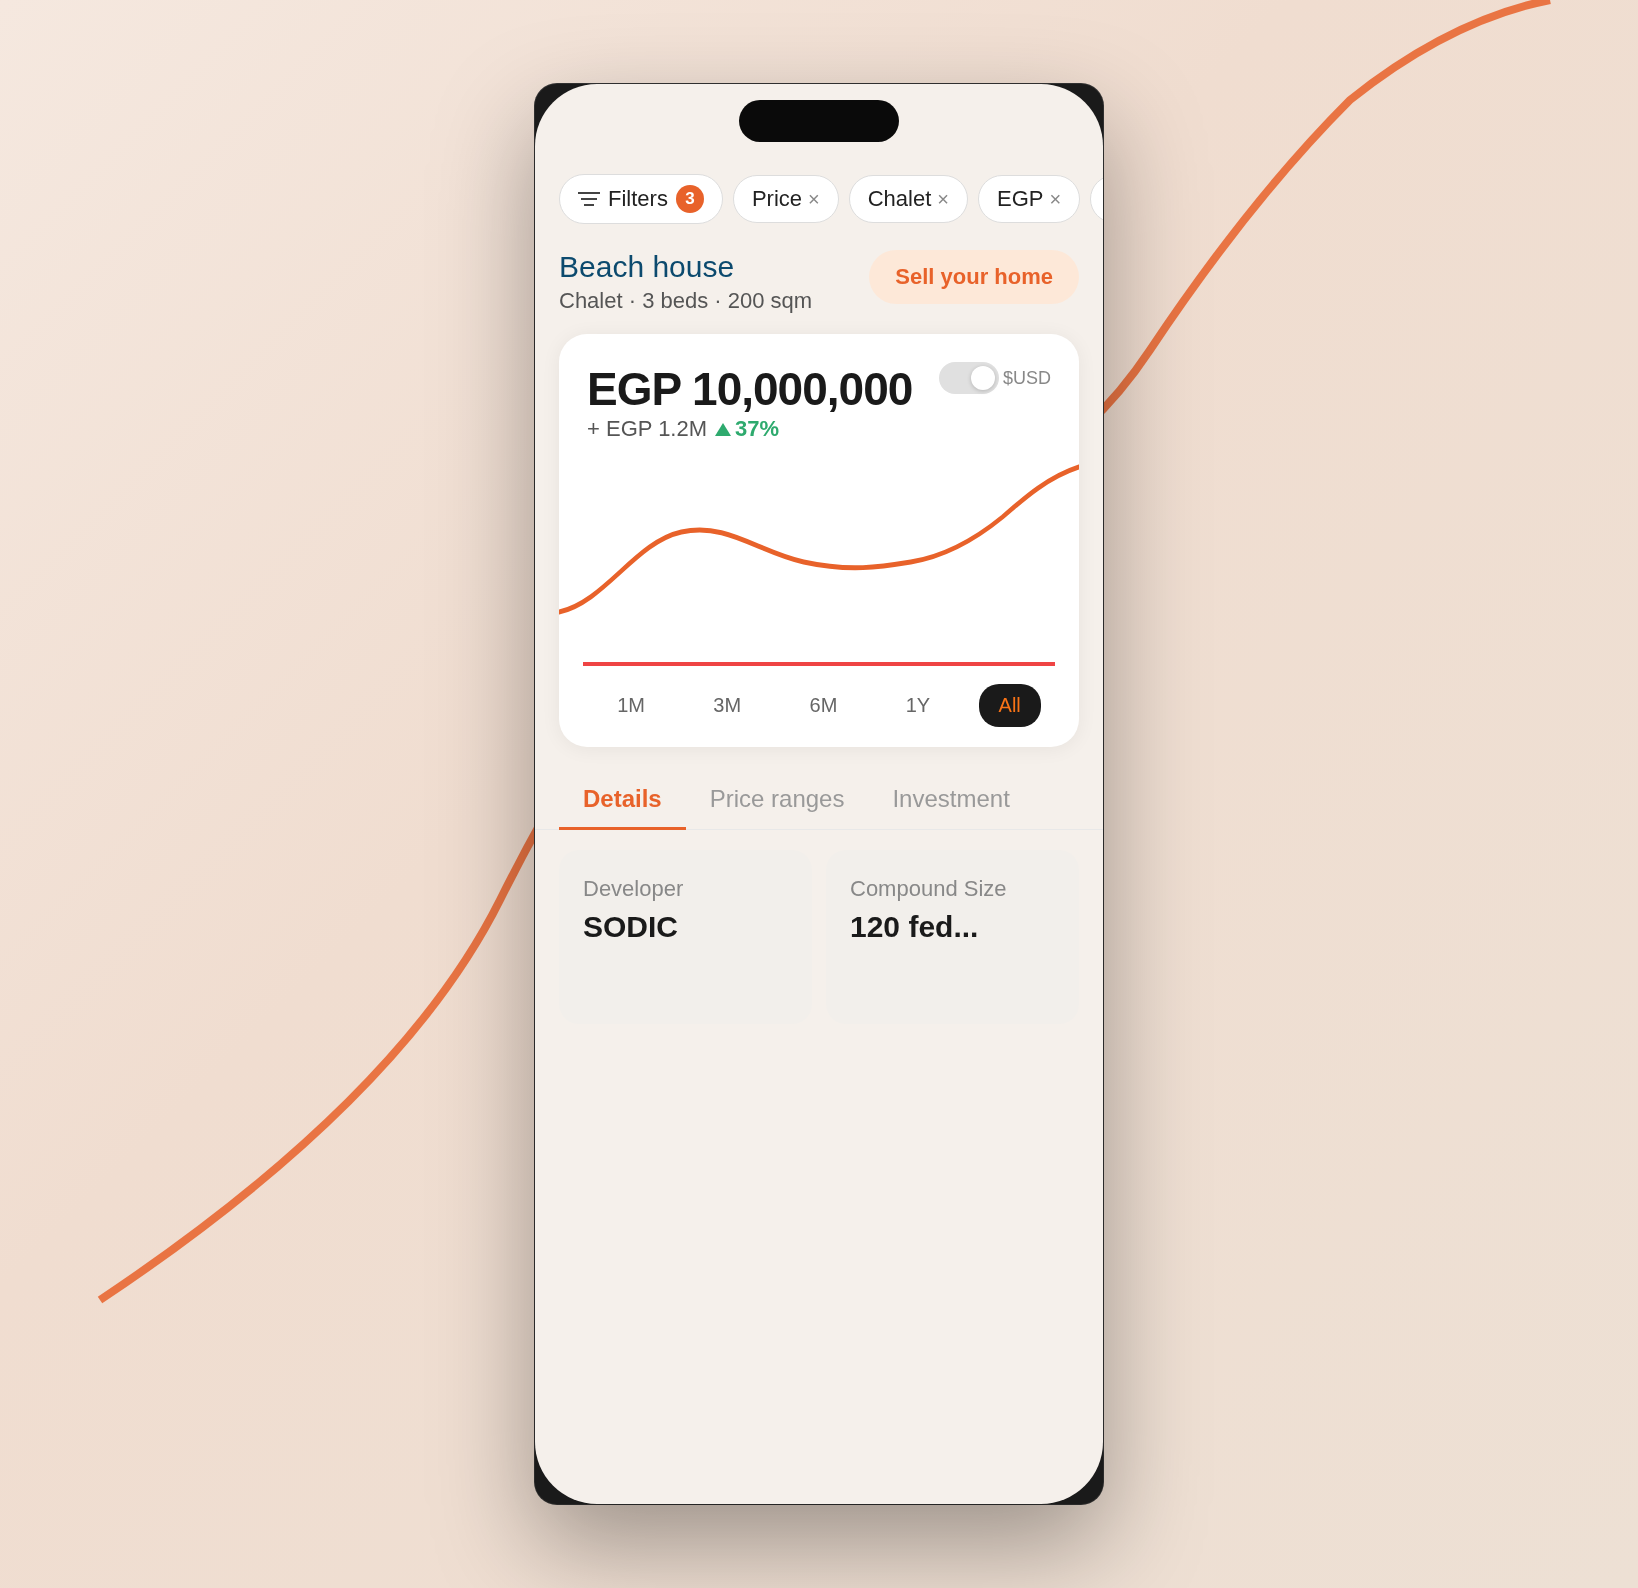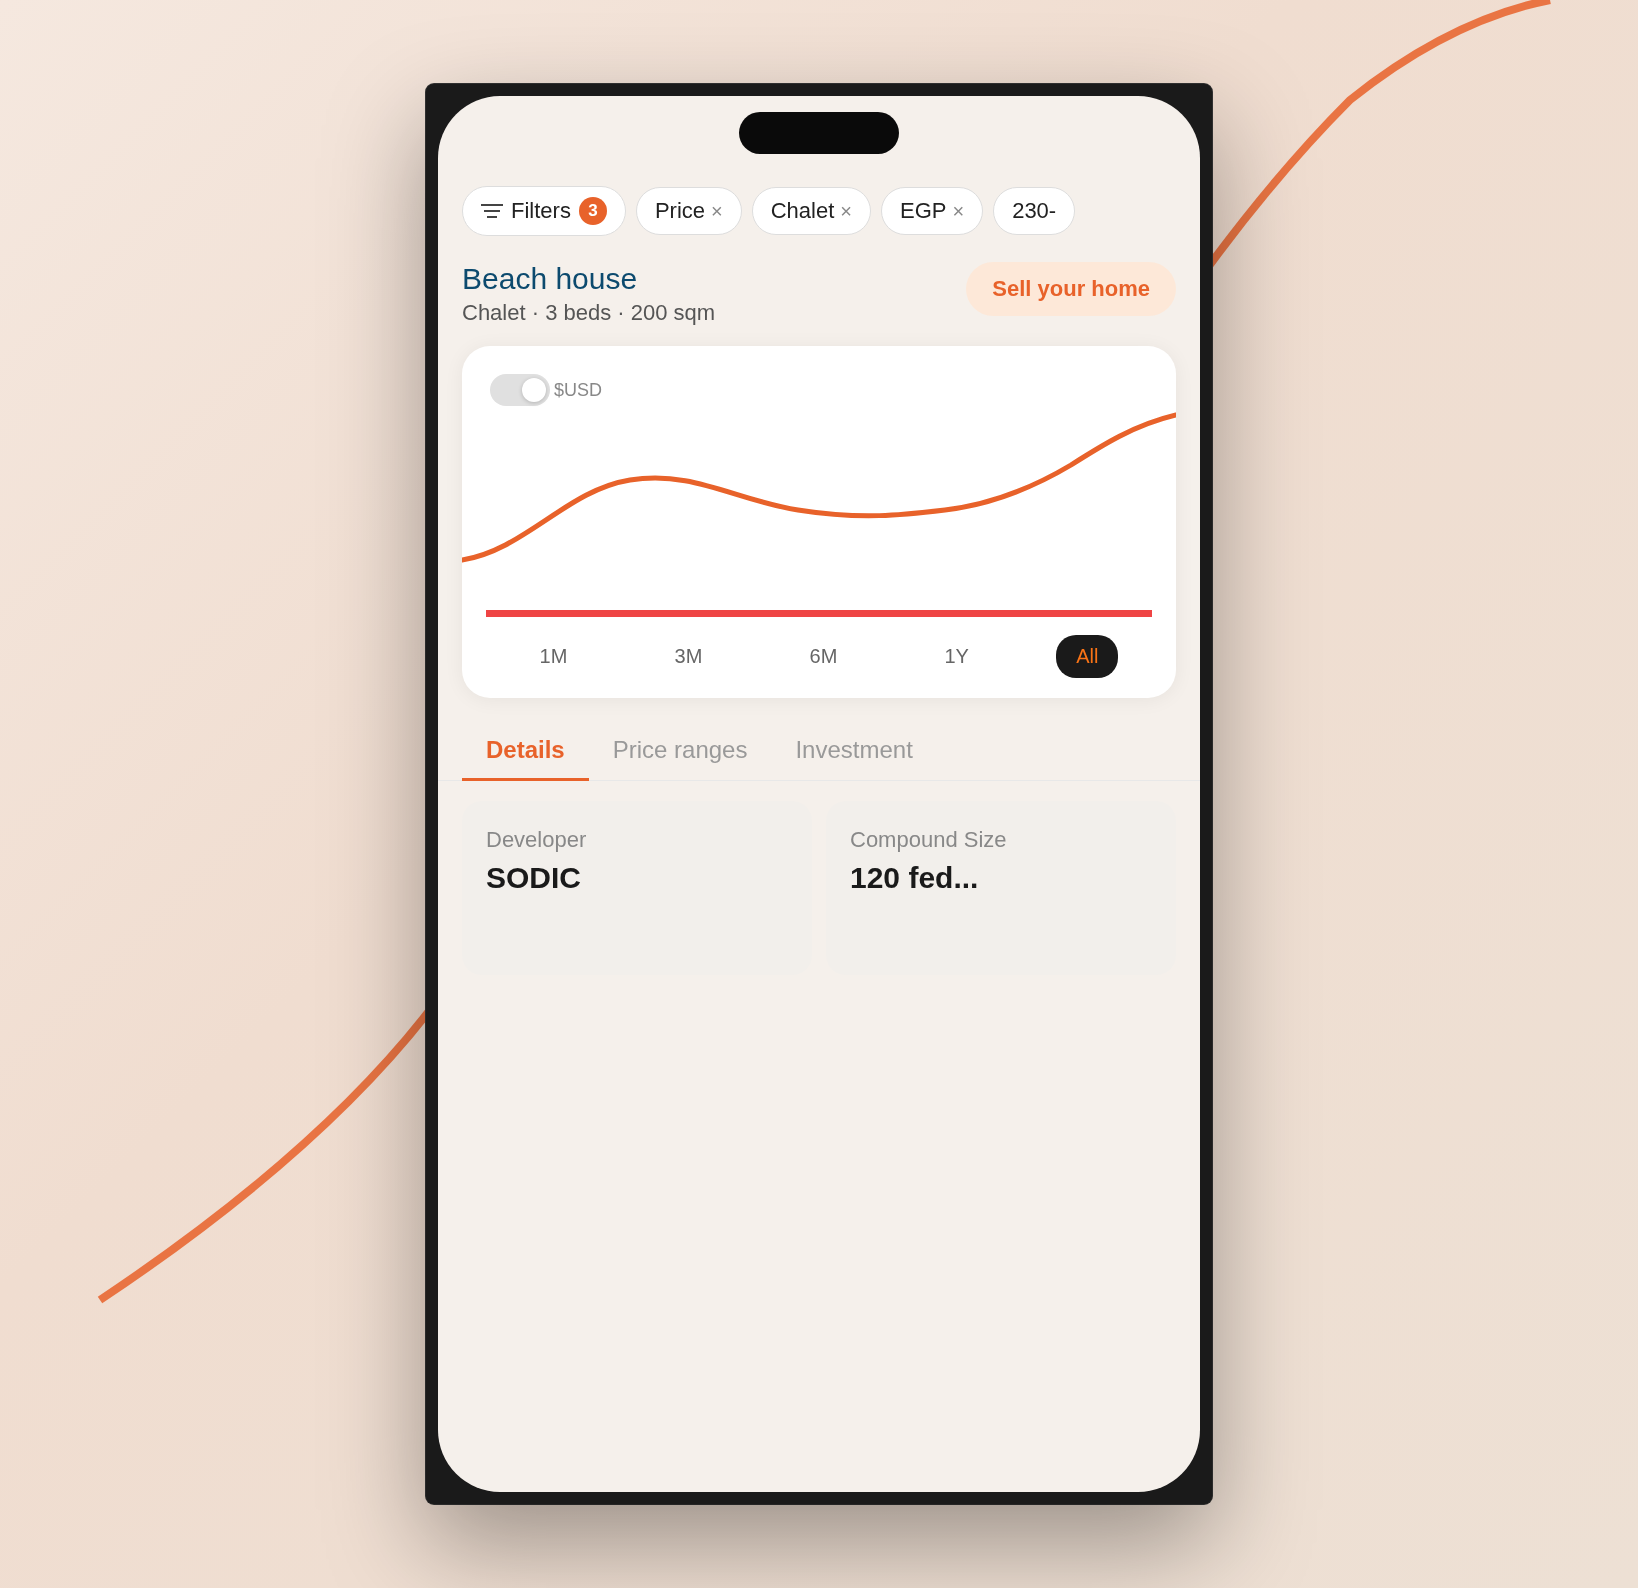--- a/index.html
+++ b/index.html
@@ -23,25 +23,24 @@
       left: 0;
       width: 100%;
       height: 100%;
       pointer-events: none;
       z-index: 0;
     }
 
     
     .phone {
       position: relative;
-      width: 786px;
+      width: 568px;
       height: 1420px;
       background: #1a1a1a;
-      border-radius: 8px;
-      padding: 12px;
+      border-radius: 22px;
       box-shadow: 0 40px 100px rgba(0,0,0,0.35), 0 0 0 1px #333;
       z-index: 2;
     }
 
     .phone-inner {
       width: 100%;
       height: 100%;
       background: #f5f0eb;
       border-radius: 62px;
       overflow: hidden;
@@ -242,21 +241,21 @@
     .chart-area svg {
       width: 100%;
       height: 100%;
     }
 
     
     .time-range {
       display: flex;
       justify-content: space-around;
       padding: 18px 0 20px;
-      border-top: 7px solid #ef4444;
+      border-top: 4px solid #ef4444;
       margin: 0 -4px;
     }
 
     .time-btn {
       padding: 10px 20px;
       border: none;
       border-radius: 20px;
       background: transparent;
       font-size: 20px;
       color: #666;
@@ -428,20 +427,30 @@
       <div class="property-header">
         <div>
           <div class="property-title">Beach house</div>
           <div class="property-subtitle">Chalet · 3 beds · 200 sqm</div>
         </div>
         <button class="sell-btn">Sell your home</button>
       </div>
 
       <div class="price-card">
         <div class="price-header">
+          <div>
+            <div class="price-amount">EGP 10,000,000</div>
+            <div class="price-change">
+              <span>+ EGP 1.2M</span>
+              <span class="price-change-pct">
+                <span class="triangle-up"></span>
+                <span>37%</span>
+              </span>
+            </div>
+          </div>
           <div class="toggle-wrapper">
             <div class="toggle">
               <div class="toggle-knob"></div>
             </div>
             <span class="usd-label">$USD</span>
           </div>
         </div>
 
         <div class="chart-area">
           <svg viewBox="0 0 680 200" xmlns="http://www.w3.org/2000/svg" preserveAspectRatio="none">

